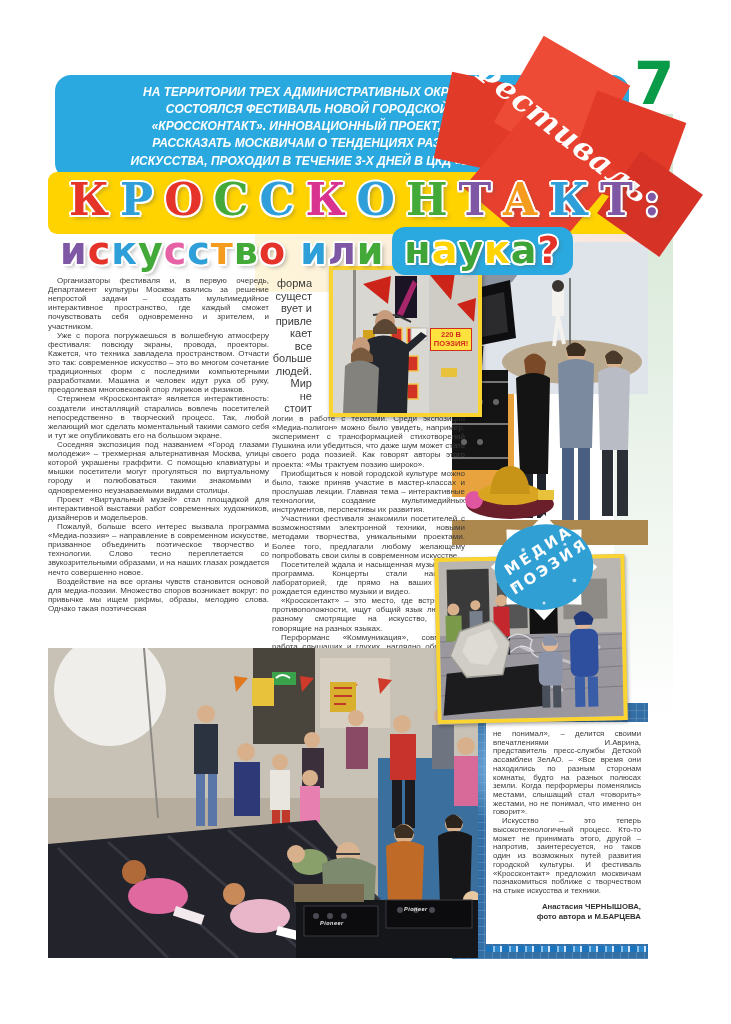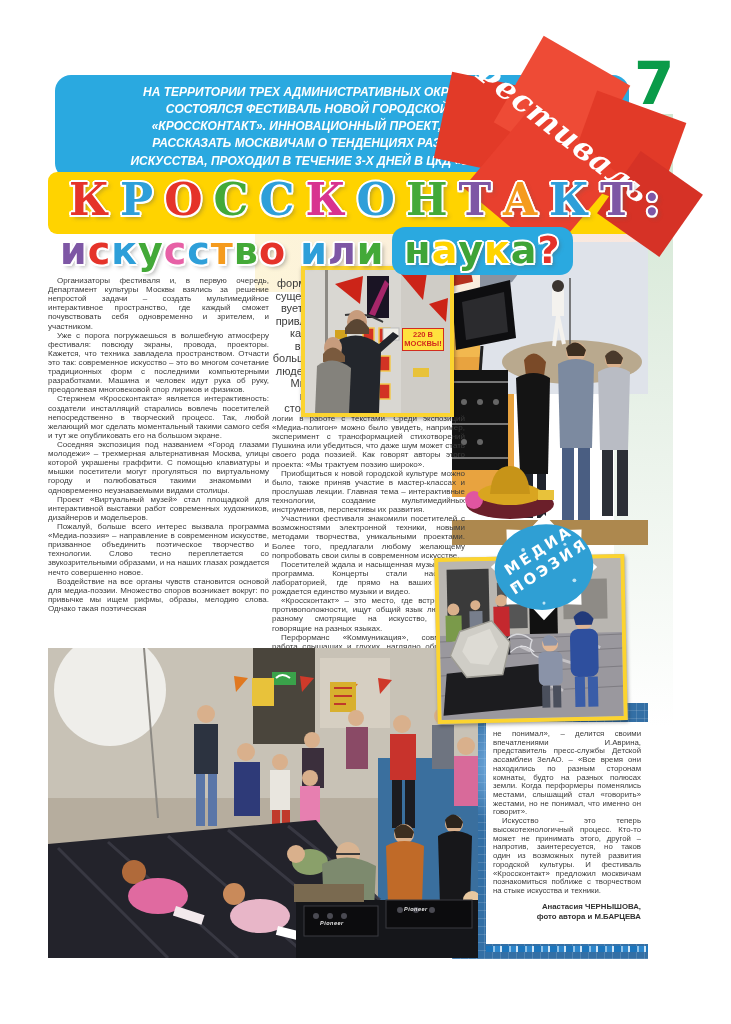--- a/index.html
+++ b/index.html
@@ -34,21 +34,21 @@
   #col2a{left:272px;top:277px;width:40px;height:138px;font-size:11px;word-break:break-word;text-align:right;}
   #col2b{left:272px;top:414px;width:193px;height:247px;}
   #col3{left:493px;top:730px;width:148px;height:176px;font-size:7.8px;line-height:1.12;z-index:4;}
   #col3box{left:486px;top:722px;width:162px;height:222px;background:#ffffff;z-index:3;}
   #byline{left:486px;top:902px;width:155px;text-align:right;font-weight:bold;font-size:7.8px;line-height:1.25;color:#333;z-index:5;}
   #byline p{margin:0;padding-left:34px;}
   #dashline{left:486px;top:946px;width:162px;height:6px;z-index:5;
     background:repeating-linear-gradient(90deg,#1c75bc 0 7px,#8fc1e6 7px 9px,#2c86cc 9px 14px,#cfe4f4 14px 16px);}
   
   .photoframe{border:4px solid #fcd42f;box-shadow:1px 2px 4px rgba(0,0,0,.35);}
-  #photo1{left:301px;top:266px;width:145px;height:143px;background:#c2410c;z-index:3;}
+  #photo1{left:329px;top:266px;width:145px;height:143px;background:#c2410c;z-index:3;}
   #photo1 .sign{position:absolute;right:6px;top:58px;width:40px;background:#ffe23e;border:1.5px solid #d22c1e;color:#d22c1e;
     font-weight:bold;font-size:7.5px;line-height:1.15;text-align:center;padding:2px 0;}
   #photo2{left:452px;top:242px;width:196px;height:303px;z-index:2;}
   #badge{left:484px;top:512px;width:120px;height:112px;z-index:6;}
   #badge .btxt{position:absolute;left:12px;top:28px;width:96px;transform:rotate(-33deg);text-align:center;color:#fff;
     font-weight:bold;font-size:15px;line-height:1.25;letter-spacing:3px;font-family:"DejaVu Sans",sans-serif;}
   #photo3{left:436px;top:556px;width:182px;height:158px;background:#b9b6b1;transform:rotate(-1.2deg);z-index:5;}
   #circuit{left:452px;top:703px;width:196px;height:256px;z-index:1;background-color:#336fa5;
     background-image:
       radial-gradient(circle at 30% 25%,rgba(150,205,255,.5) 0 26px,rgba(150,205,255,0) 60px),
@@ -118,21 +118,21 @@
       <ellipse cx="52" cy="52" rx="10" ry="12" fill="#c79c7d"></ellipse>
       <path d="M40,58 Q52,40 64,58 L64,64 40,64 Z" fill="#5a4633"></path>
       <path d="M30,143 L30,72 Q52,58 74,74 L88,62 94,66 76,82 74,143 Z" fill="#23262c"></path>
       <ellipse cx="28" cy="78" rx="9" ry="11" fill="#c79c7d"></ellipse>
       <path d="M18,84 Q28,70 40,86 L40,92 18,92 Z" fill="#7a5a3e"></path>
       <path d="M10,143 L12,96 Q28,84 46,98 L44,143 Z" fill="#84827c"></path>
     </g>
   </svg>
   <div class="sign">
     <div>220 В</div>
-    <div>МОСКВЫ!</div>
+    <div>ПОЭЗИЯ!</div>
   </div>
 </div>
 
 <div class="abs" id="photo2">
   <svg width="196" height="303" viewBox="0 0 196 303">
     <rect x="0" y="55" width="62" height="200" fill="#e8a33f"></rect>
     <rect x="0" y="55" width="62" height="60" fill="#f2b84f"></rect>
     <rect x="28" y="0" width="168" height="152" fill="#dfe3ea"></rect>
     <polygon points="28,0 90,0 60,40 28,48" fill="#8b93a0"></polygon>
     <ellipse cx="120" cy="120" rx="70" ry="22" fill="#b9a98e"></ellipse>

